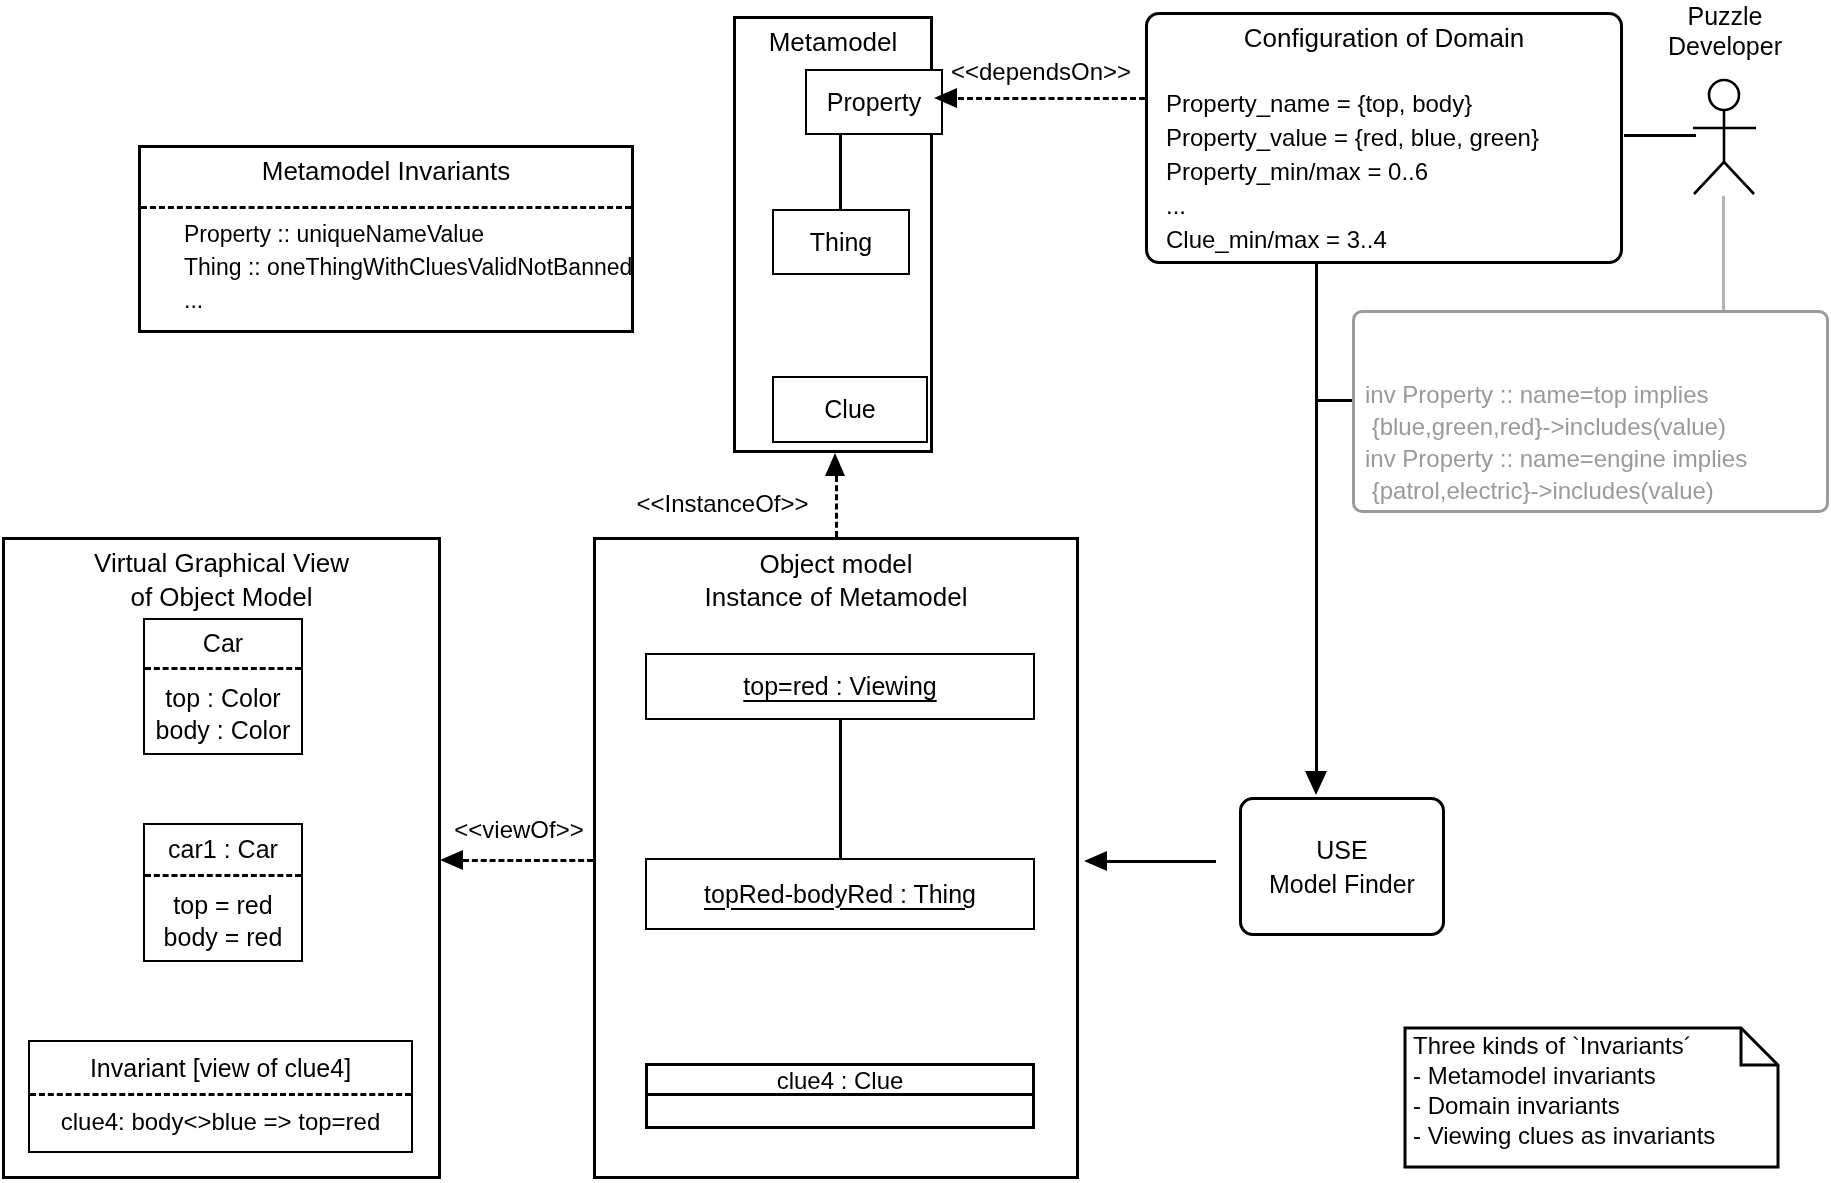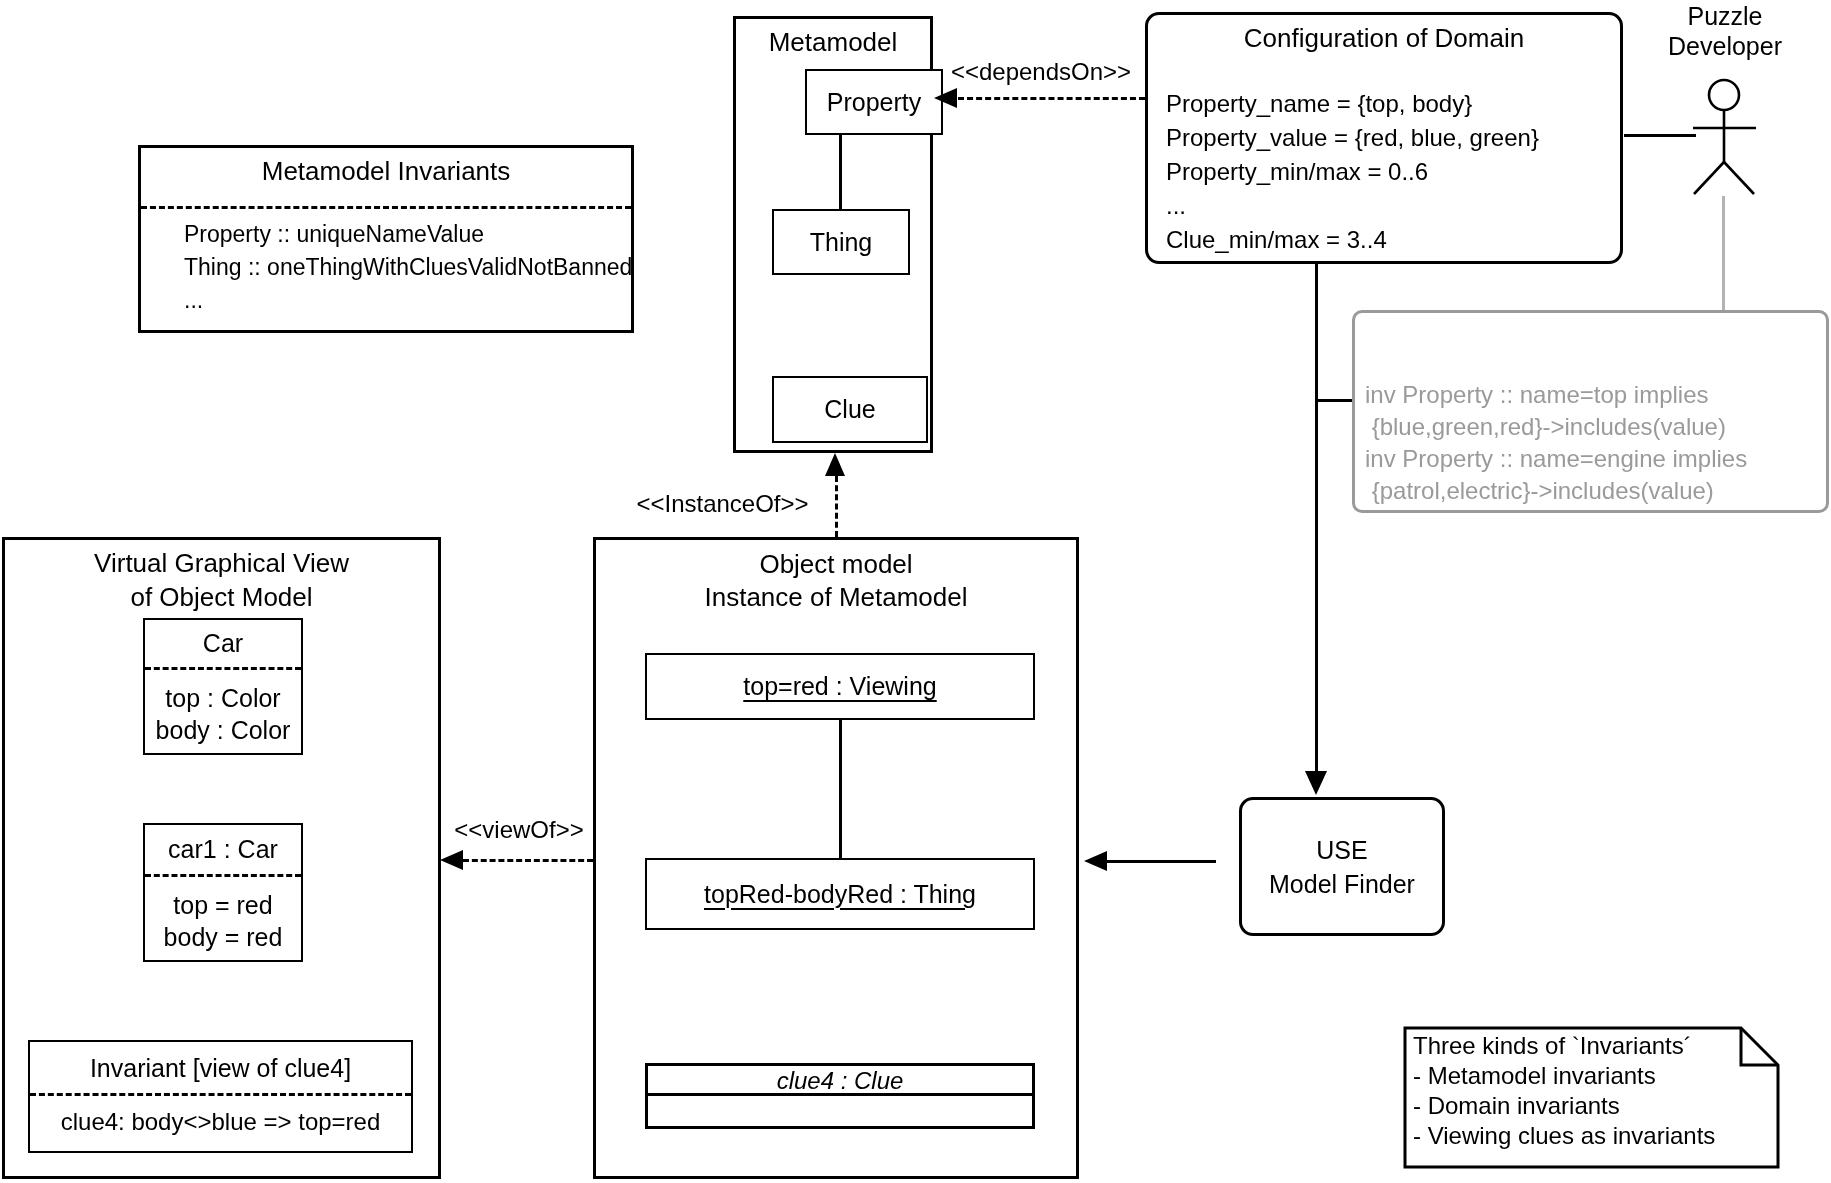--- a/index.html
+++ b/index.html
@@ -122,21 +122,21 @@
       <div>Instance of Metamodel</div>
     </div>
     <div class="ibox t25" style="left:49px; top:113px; width:390px; height:67px;">
       <span class="underline">top=red : Viewing</span>
     </div>
     <div class="vline" style="left:243px; top:180px; height:140px;"></div>
     <div class="ibox t25" style="left:49px; top:318px; width:390px; height:72px;">
       <span class="underline">topRed-bodyRed : Thing</span>
     </div>
     <div class="abs" style="left:49px; top:523px; width:390px; height:66px; border:3px solid #000; background:#fff;">
-      <div class="t24 center" style="height:30px; line-height:30px; border-bottom:3px solid #000;font-style:italic;">clue4 : Clue</div>
+      <div class="t24 center" style="height:30px; line-height:30px; border-bottom:3px solid #000;">clue4 : Clue</div>
     </div>
   </div>
 
   <div class="abs t24 center" style="left:443px; top:816px; width:152px;">&lt;&lt;viewOf&gt;&gt;</div>
   <div class="hdash" style="left:463px; top:859px; width:130px;"></div>
   <div class="arr-left" style="left:440px; top:850px;"></div>
 
   <div class="box" style="left:2px; top:537px; width:439px; height:642px;">
     <div class="title" style="top:6px; line-height:34px;">
       <div>Virtual Graphical View</div>

